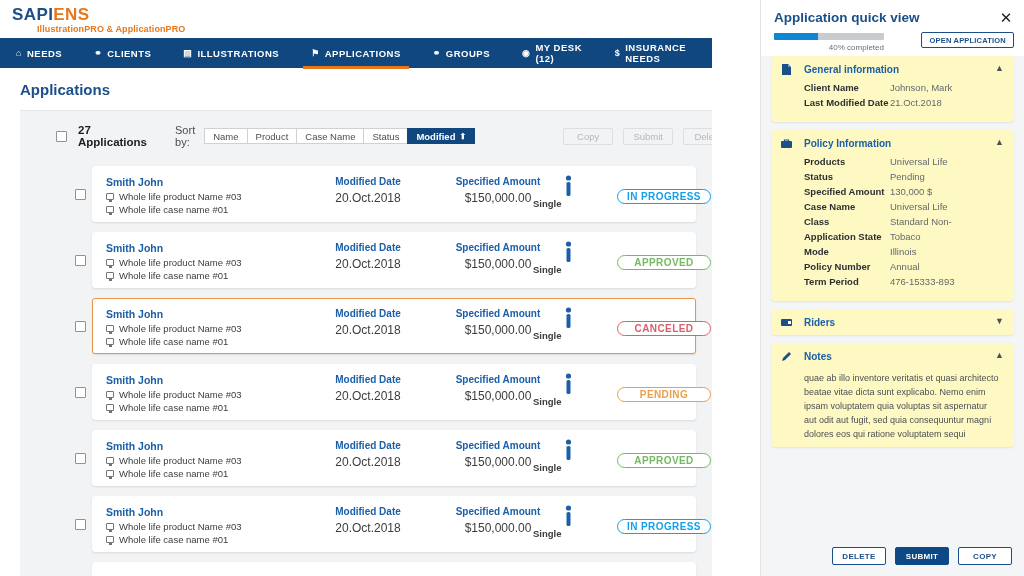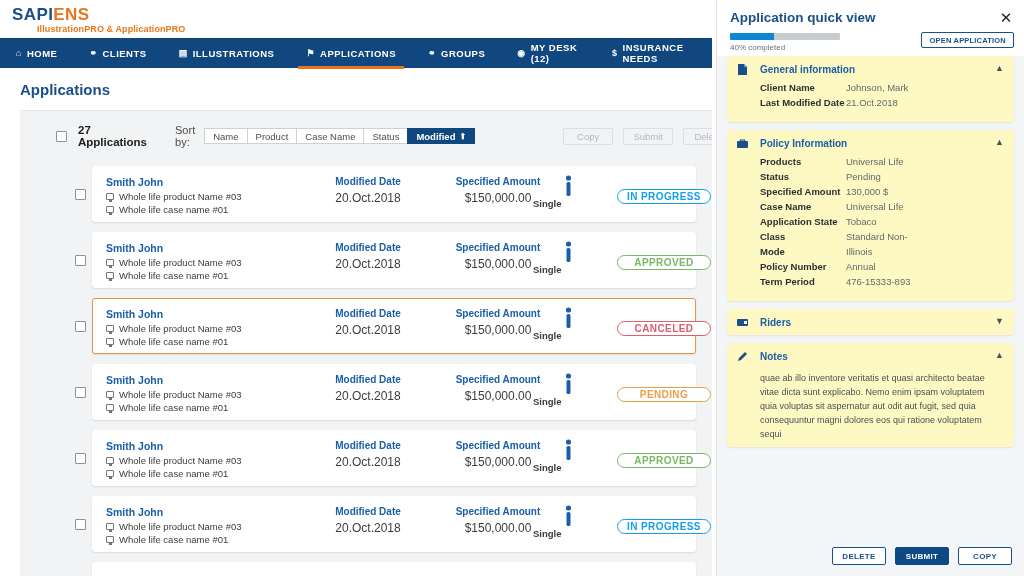--- a/index.html
+++ b/index.html
@@ -144,40 +144,40 @@
 
   .badge {
     position: absolute; top: 22px; left: 524px; width: 94px; height: 15px;
     border-radius: 9px; border: 1px solid #ccc; background: #fff;
     display: flex; align-items: center; justify-content: center;
     font-size: 10px; font-weight: bold; letter-spacing: 0.4px;
   }
 
   
   .qpanel {
-    position: absolute; right: 0; top: 0; width: 308px; height: 576px;
+    position: absolute; right: 0; top: 0; width: 264px; height: 576px;
     background: #f4f5f6; border-left: 1px solid #e0e2e4;
   }
   .qhead { position: relative; height: 56px; background: #ffffff; }
   .qtitle {
     position: absolute; left: 13px; top: 10px;
     font-size: 13.5px; font-weight: bold; color: #1b4f8a;
   }
   .qclose {
     position: absolute; right: 10px; top: 10px;
     width: 16px; height: 16px; cursor: pointer; color: #1d1d1d;
     font-size: 15px; line-height: 15px; text-align: center; font-weight: 300;
   }
   .progwrap { position: absolute; left: 13px; top: 33px; width: 110px; }
   .progbar {
     width: 110px; height: 7px; background: #c9ccce; border-radius: 1px; overflow: hidden;
   }
   .progfill { height: 7px; width: 40%; background: #0b87d4; }
   .progtext {
-    margin-top: 3px; font-size: 8px; color: #6a6f73; text-align: left;
+    margin-top: 3px; font-size: 8px; color: #6a6f73; text-align: right;
   }
   .openbtn {
     position: absolute; right: 10px; top: 32px;
     height: 16px; padding: 0 7px; display: flex; align-items: center;
     border: 1px solid #1b4f8a; border-radius: 2px; background: #fff;
     font-size: 7.5px; font-weight: bold; color: #1b4f8a; letter-spacing: 0.2px;
     cursor: pointer;
   }
 
   .qbody { position: absolute; left: 0; top: 56px; right: 0; bottom: 40px; padding: 0 10px; }
@@ -229,21 +229,21 @@
   <div class="brandbar">
     <div class="brand-logo">
       <span>SAPI</span><span class="accent">ENS</span>
     </div>
     <div class="brand-sub">IllustrationPRO &amp; ApplicationPRO</div>
   </div>
 
   <div class="navbar">
     <div class="nav-item">
       <span class="nicon">⌂</span>
-      <span>HOME</span>
+      <span>NEEDS</span>
     </div>
     <div class="nav-item">
       <span class="nicon">⚭</span>
       <span>CLIENTS</span>
     </div>
     <div class="nav-item">
       <span class="nicon">▤</span>
       <span>ILLUSTRATIONS</span>
     </div>
     <div class="nav-item active">
@@ -557,26 +557,26 @@
           </div>
           <div class="frow">
             <div class="flabel">Specified Amount</div>
             <div class="fvalue">130,000 $</div>
           </div>
           <div class="frow">
             <div class="flabel">Case Name</div>
             <div class="fvalue">Universal Life</div>
           </div>
           <div class="frow">
+            <div class="flabel">Class</div>
+            <div class="fvalue">Standard Non-</div>
+          </div>
+          <div class="frow">
             <div class="flabel">Application State</div>
             <div class="fvalue">Tobaco</div>
-          </div>
-          <div class="frow">
-            <div class="flabel">Class</div>
-            <div class="fvalue">Standard Non-</div>
           </div>
           <div class="frow">
             <div class="flabel">Mode</div>
             <div class="fvalue">Illinois</div>
           </div>
           <div class="frow">
             <div class="flabel">Policy Number</div>
             <div class="fvalue">Annual</div>
           </div>
           <div class="frow">

